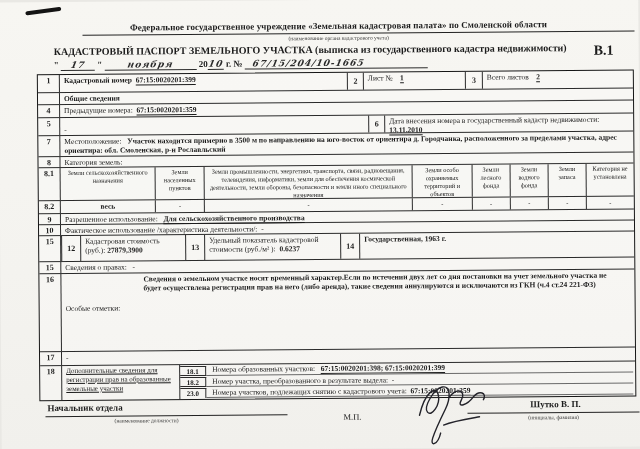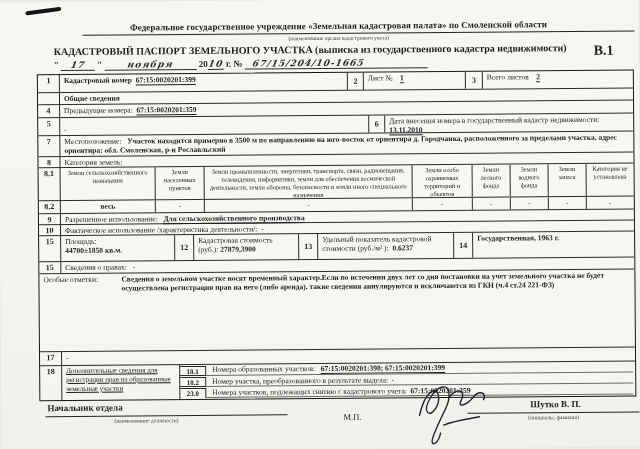--- a/index.html
+++ b/index.html
@@ -161,24 +161,20 @@
     <div class="tr" style="height:11px;">
       <div class="num">10</div>
       <div class="cell grow">
         <span class="lab">Фактическое использование /характеристика деятельности/:</span>&nbsp;
         <span class="valnd">-</span>
       </div>
     </div>
 
     <div class="tr" style="height:26px;">
       <div class="num">15</div>
-      <div class="cell" style="flex:0 0 113px;">
-        <span class="lab">Площадь:</span><br>
-        <span class="valnd">44700±1850 кв.м.</span>
-      </div>
       <div class="sq" style="flex:0 0 20px;">12</div>
       <div class="cell" style="flex:0 0 104px;border-right:none;">
         <span class="lab">Кадастровая стоимость (руб.):</span>
         <span class="valnd">27879,3900</span>
       </div>
       <div class="sq" style="flex:0 0 20px;">13</div>
       <div class="cell" style="flex:0 0 135px;border-right:none;">
         <span class="lab">Удельный показатель кадастровой стоимости (руб./м² ):</span>&nbsp;
         <span class="valnd">0.6237</span>
       </div>
@@ -188,22 +184,23 @@
 
     <div class="tr" style="height:12px;">
       <div class="num">15</div>
       <div class="cell grow">
         <span class="lab">Сведения о правах:</span>&nbsp;&nbsp;
         <span class="valnd">-</span>
       </div>
     </div>
 
     <div class="tr" style="height:78px;">
+      <div class="num">16</div>
       <div class="cell grow" style="display:flex;align-items:flex-start;">
-        <span class="lab" style="flex:0 0 78px;">Особые отметки:</span>
+        <span class="lab" style="flex:0 0 78px;margin-top:29px;">Особые отметки:</span>
         <span class="valnd" style="flex:1;padding-right:20px;">Сведения о земельном участке носят временный характер.Если по истечении двух лет со дня постановки на учет земельного участка не будет осуществлена регистрация прав на него (либо аренда), такие сведения аннулируются и исключаются из ГКН (ч.4 ст.24 221-ФЗ)</span>
       </div>
     </div>
 
     <div class="tr" style="height:14px;">
       <div class="num">17</div>
       <div class="cell grow">-</div>
     </div>
 
     <div class="tr" style="height:35px;">

